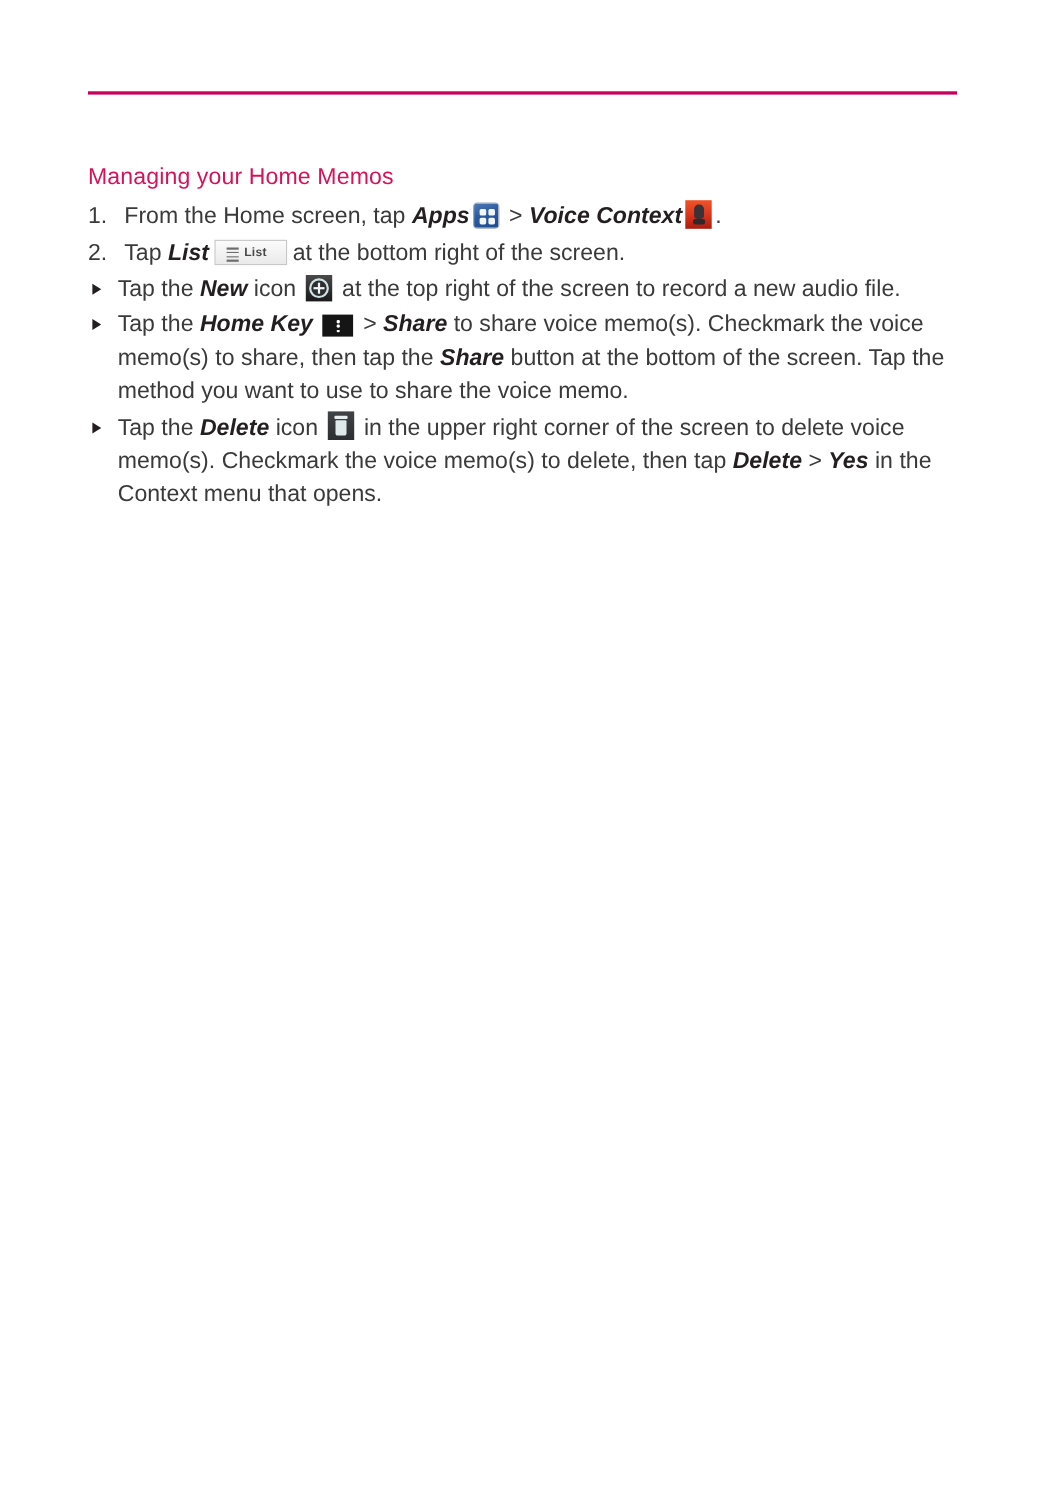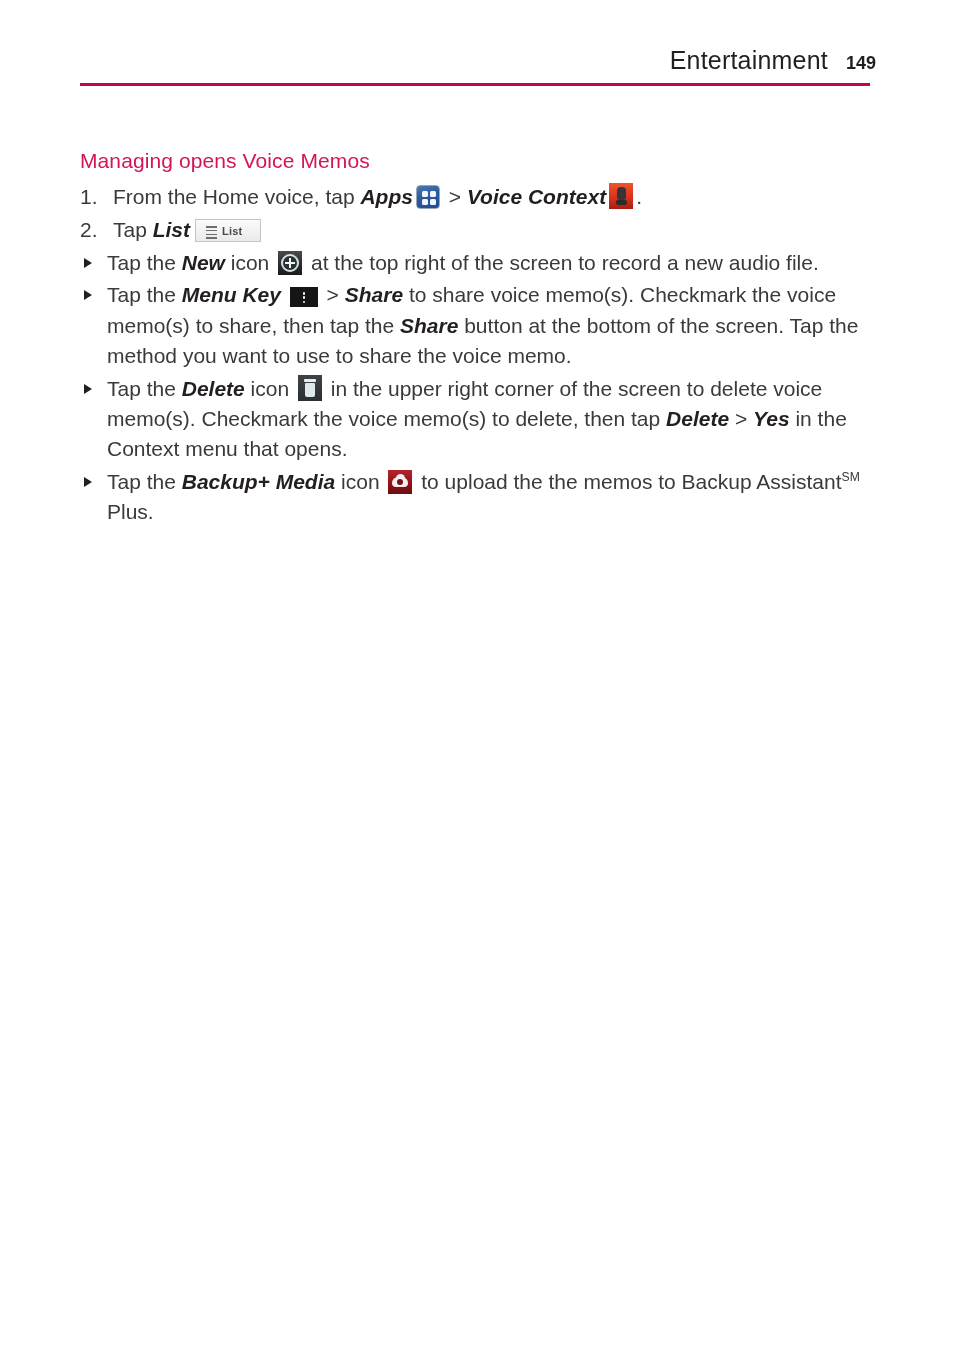--- a/index.html
+++ b/index.html
@@ -325,62 +325,55 @@
     border-radius: 50%;
     z-index: 2;
   }
 </style>
 </head>
 <body>
 
 <div class="page">
 
   <div class="header">
-    <div class="header-inner">
-      <span class="header-title">Entertainment</span>
-      <span class="header-page">149</span>
-    </div>
     <div class="header-rule"></div>
   </div>
 
   <div class="content">
 
-    <h2 class="section-heading">Managing opens Voice Memos</h2>
+    <h2 class="section-heading">Managing your Home Memos</h2>
 
     <ol class="steps">
 
       <li>
         <span class="step-num">1.</span>
-        <span>From the Home voice, tap </span><b>Apps</b><span class="ico ico-apps"><i></i><i></i><i></i><i></i></span><span> &gt; </span><b>Voice Context</b><span class="ico ico-rec"><span class="mic-body"></span><span class="mic-base"></span></span><span>.</span>
+        <span>From the Home screen, tap </span><b>Apps</b><span class="ico ico-apps"><i></i><i></i><i></i><i></i></span><span> &gt; </span><b>Voice Context</b><span class="ico ico-rec"><span class="mic-body"></span><span class="mic-base"></span></span><span>.</span>
       </li>
 
       <li>
         <span class="step-num">2.</span>
         <span>Tap </span><b>List</b><span class="ico ico-listbtn"><span class="lines">
               <span></span>
               <span></span>
               <span></span>
               <span></span>
-            </span><span class="lbl">List</span></span>
+            </span><span class="lbl">List</span></span><span>at the bottom right of the screen.</span>
       </li>
 
       <ul class="bullets">
 
         <li>
           <span class="tri"></span><span>Tap the </span><b>New</b><span> icon </span><span class="ico ico-new"><span class="ring"></span><span class="ph"></span><span class="pv"></span></span><span> at the top right of the screen to record a new audio file.</span>
         </li>
 
         <li>
-          <span class="tri"></span><span>Tap the </span><b>Menu Key</b><span> </span><span class="ico ico-menu"><i></i><i></i><i></i></span><span> &gt; </span><b>Share</b><span> to share voice memo(s). Checkmark the voice memo(s) to share, then tap the </span><b>Share</b><span> button at the bottom of the screen. Tap the method you want to use to share the voice memo.</span>
+          <span class="tri"></span><span>Tap the </span><b>Home Key</b><span> </span><span class="ico ico-menu"><i></i><i></i><i></i></span><span> &gt; </span><b>Share</b><span> to share voice memo(s). Checkmark the voice memo(s) to share, then tap the </span><b>Share</b><span> button at the bottom of the screen. Tap the method you want to use to share the voice memo.</span>
         </li>
 
         <li>
           <span class="tri"></span><span>Tap the </span><b>Delete</b><span> icon </span><span class="ico ico-del"><span class="lid"></span><span class="bin"></span></span><span> in the upper right corner of the screen to delete voice memo(s). Checkmark the voice memo(s) to delete, then tap </span><b>Delete</b><span> &gt; </span><b>Yes</b><span> in the Context menu that opens.</span>
         </li>
 
-        <li>
-          <span class="tri"></span><span>Tap the </span><b>Backup+ Media</b><span> icon </span><span class="ico ico-backup"><span class="cloud"></span><span class="eye"></span></span><span> to upload the the memos to Backup Assistant</span><sup class="sm">SM</sup><span> Plus.</span>
-        </li>
 
       </ul>
     </ol>
   </div>
 </div>
 
 </body></html>

